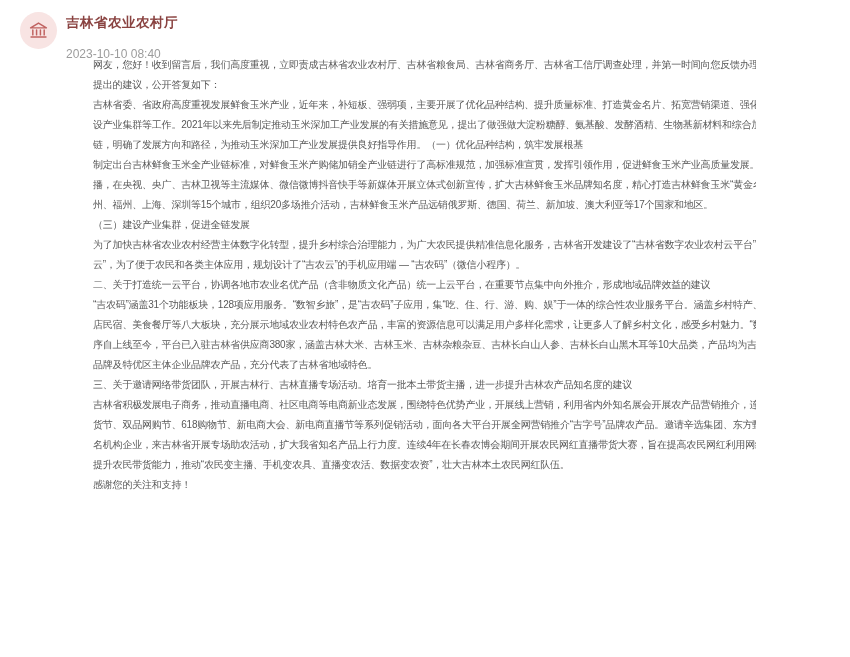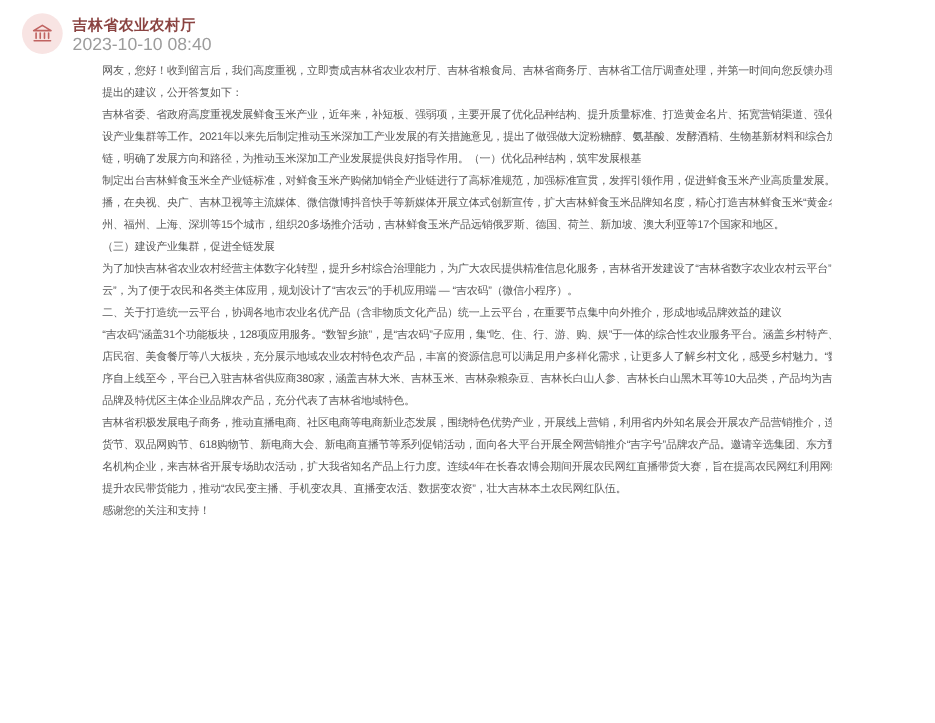--- a/index.html
+++ b/index.html
@@ -40,24 +40,24 @@
     padding-top: 2px;
   }
   .agency-name {
     font-size: 13.5px;
     font-weight: bold;
     color: #8a4341;
     line-height: 17px;
     letter-spacing: 0.5px;
   }
   .timestamp {
-    font-size: 16px;
+    font-size: 12px;
     color: #9c9c9c;
     line-height: 15px;
-    margin-top: 2px;
+    margin-top: 16px;
   }
   .reply-body {
     position: absolute;
     top: 55px;
     left: 93px;
     width: 731px;
     font-size: 10px;
     line-height: 20px;
     color: #585858;
     letter-spacing: -0.2px;
@@ -93,17 +93,18 @@
   </div>
 
   <div class="reply-body">
     <p>网友，您好！收到留言后，我们高度重视，立即责成吉林省农业农村厅、吉林省粮食局、吉林省商务厅、吉林省工信厅调查处理，并第一时间向您反馈办理结果。针对您提出的建议，公开答复如下：</p>
     <p>吉林省委、省政府高度重视发展鲜食玉米产业，近年来，补短板、强弱项，主要开展了优化品种结构、提升质量标准、打造黄金名片、拓宽营销渠道、强化科技服务、建设产业集群等工作。2021年以来先后制定推动玉米深加工产业发展的有关措施意见，提出了做强做大淀粉糖醇、氨基酸、发酵酒精、生物基新材料和综合加工五大产业链，明确了发展方向和路径，为推动玉米深加工产业发展提供良好指导作用。（一）优化品种结构，筑牢发展根基</p>
     <p>制定出台吉林鲜食玉米全产业链标准，对鲜食玉米产购储加销全产业链进行了高标准规范，加强标准宣贯，发挥引领作用，促进鲜食玉米产业高质量发展。利用多媒体传播，在央视、央广、吉林卫视等主流媒体、微信微博抖音快手等新媒体开展立体式创新宣传，扩大吉林鲜食玉米品牌知名度，精心打造吉林鲜食玉米“黄金名片”，深入杭州、福州、上海、深圳等15个城市，组织20多场推介活动，吉林鲜食玉米产品远销俄罗斯、德国、荷兰、新加坡、澳大利亚等17个国家和地区。</p>
     <p>（三）建设产业集群，促进全链发展</p>
     <p>为了加快吉林省农业农村经营主体数字化转型，提升乡村综合治理能力，为广大农民提供精准信息化服务，吉林省开发建设了“吉林省数字农业农村云平台”，简称“吉农云”，为了便于农民和各类主体应用，规划设计了“吉农云”的手机应用端 — “吉农码”（微信小程序）。</p>
     <p>二、关于打造统一云平台，协调各地市农业名优产品（含非物质文化产品）统一上云平台，在重要节点集中向外推介，形成地域品牌效益的建议</p>
     <p>“吉农码”涵盖31个功能板块，128项应用服务。“数智乡旅”，是“吉农码”子应用，集“吃、住、行、游、购、娱”于一体的综合性农业服务平台。涵盖乡村特产、热门景点、酒店民宿、美食餐厅等八大板块，充分展示地域农业农村特色农产品，丰富的资源信息可以满足用户多样化需求，让更多人了解乡村文化，感受乡村魅力。“数智乡旅”小程序自上线至今，平台已入驻吉林省供应商380家，涵盖吉林大米、吉林玉米、吉林杂粮杂豆、吉林长白山人参、吉林长白山黑木耳等10大品类，产品均为吉林省区域公用品牌及特优区主体企业品牌农产品，充分代表了吉林省地域特色。</p>
+    <p>三、关于邀请网络带货团队，开展吉林行、吉林直播专场活动。培育一批本土带货主播，进一步提升吉林农产品知名度的建议</p>
     <p>吉林省积极发展电子商务，推动直播电商、社区电商等电商新业态发展，围绕特色优势产业，开展线上营销，利用省内外知名展会开展农产品营销推介，连续组织网上年货节、双品网购节、618购物节、新电商大会、新电商直播节等系列促销活动，面向各大平台开展全网营销推介“吉字号”品牌农产品。邀请辛选集团、东方甄选、谦寻等知名机构企业，来吉林省开展专场助农活动，扩大我省知名产品上行力度。连续4年在长春农博会期间开展农民网红直播带货大赛，旨在提高农民网红利用网络新媒体技能，提升农民带货能力，推动“农民变主播、手机变农具、直播变农活、数据变农资”，壮大吉林本土农民网红队伍。</p>
     <p>感谢您的关注和支持！</p>
   </div>
 
 </div>
 
 </body></html>

